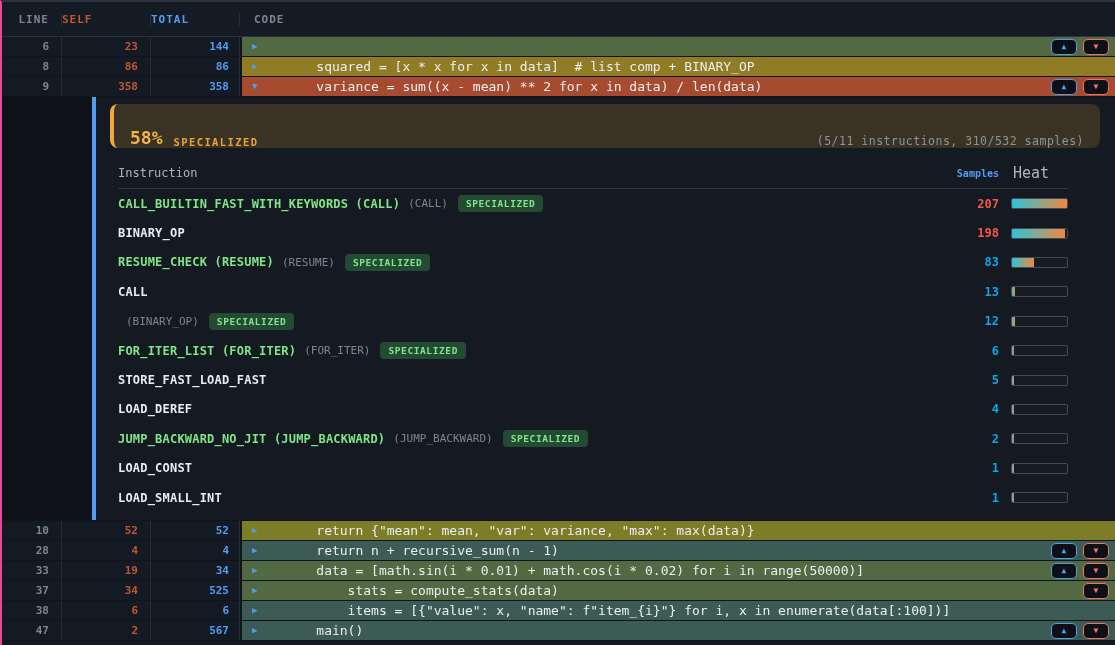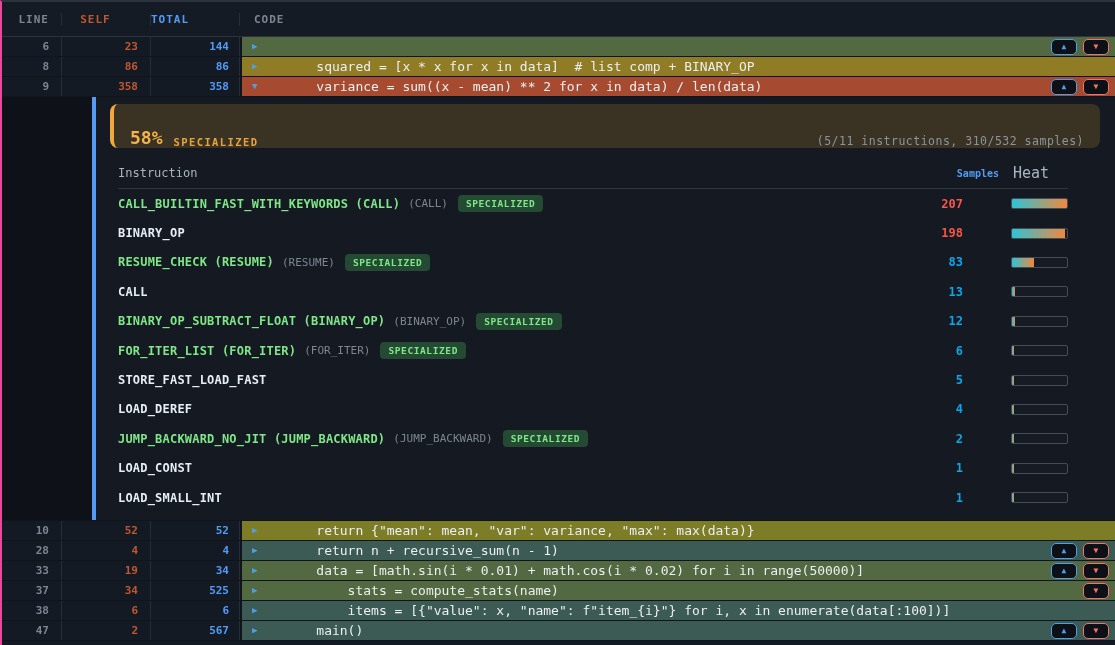--- a/index.html
+++ b/index.html
@@ -6,21 +6,21 @@
   .app{
     width:1115px;height:645px;box-sizing:border-box;position:relative;
     background:#141a23;overflow:hidden;
     border-top:2px solid #2b323c;border-left:2px solid #ec4899;
     font-family:"DejaVu Sans Mono",monospace;
   }
   
   .thead{height:35px;display:flex;align-items:center;background:#151b24;
     border-bottom:1px solid #2d333b;box-sizing:border-box;}
   .col-line{width:60px;text-align:right;padding-right:12px;box-sizing:border-box;border-right:1px solid #262d37;}
-  .col-self{width:89px;text-align:center;padding-right:21px;box-sizing:border-box;border-right:1px solid #262d37;}
+  .col-self{width:89px;text-align:left;padding-right:21px;box-sizing:border-box;border-right:1px solid #262d37;}
   .col-total{width:89px;padding-right:10px;box-sizing:border-box;border-right:1px solid #262d37;}
   .col-code{flex:1;padding-left:14px;}
   .thead div{font-size:11px;font-weight:bold;letter-spacing:1px;}
   .h-line,.h-code{color:#7d8590;}
   .h-self{color:#c0582f;}
   .h-total{color:#539bf5;}
   
   .crow{height:20px;display:flex;align-items:stretch;border-bottom:1px solid #10151c;box-sizing:border-box;background:#141a23;}
   .crow .cell{display:flex;align-items:center;justify-content:flex-end;font-size:11px;font-weight:bold;box-sizing:border-box;}
   .crow .c-line{width:60px;padding-right:12px;color:#7d8590;border-right:1px solid #262d37;}
@@ -49,21 +49,21 @@
   .banner{margin:7px 15px 0 14px;height:44px;background:#3a3323;border-left:4px solid #f0a940;
     border-radius:8px;display:flex;align-items:flex-end;padding:0 16px;box-sizing:border-box;}
   .pct{font-size:18px;font-weight:bold;color:#f5b44b;}
   .pct-label{font-size:10.5px;color:#e8a33d;letter-spacing:1.4px;margin-left:11px;font-weight:bold;margin-top:2px;}
   .summary{margin-left:auto;font-size:11.5px;color:#8b949e;letter-spacing:0.5px;}
   .ptable-head{margin-top:10px;padding:0 47px 0 22px;height:30px;display:flex;align-items:center;box-sizing:border-box;}
   .ptable-rule{margin:0 47px 0 22px;border-bottom:1px solid #30363d;}
   .ph-instr{flex:1;font-size:12px;color:#aab4bf;}
   .ph-samples{width:70px;text-align:right;font-size:10px;color:#539bf5;font-weight:bold;margin-right:12px;}
   .ph-heat{width:57px;font-size:15px;color:#aab4bf;padding-left:2px;box-sizing:border-box;}
-  .irow{padding:0 47px 0 22px;height:29.4px;display:flex;align-items:center;box-sizing:border-box;gap:36px;}
+  .irow{padding:0 47px 0 22px;height:29.4px;display:flex;align-items:center;box-sizing:border-box;}
   .iname-wrap{flex:1;display:flex;align-items:center;min-width:0;}
   .iname{font-size:12px;font-weight:bold;letter-spacing:0.2px;color:#e6edf3;white-space:nowrap;}
   .iname.spec{color:#7ee787;}
   .ihint{font-size:11px;color:#7d8590;margin-left:8px;white-space:nowrap;}
   .ibadge{font-size:9.5px;font-weight:bold;letter-spacing:0.6px;color:#7ee787;background:#254a33;
     padding:3px 8px;border-radius:4px;margin-left:10px;white-space:nowrap;}
   .isamples{width:70px;text-align:right;font-size:12px;font-weight:bold;color:#0ea5e9;margin-right:12px;flex:none;}
   .isamples.hot{color:#f4564d;}
   .ibar{width:57px;height:11px;border:1px solid #444c56;border-radius:2px;box-sizing:border-box;
     background:#171c24;overflow:hidden;flex:none;}
@@ -173,21 +173,20 @@
             <div class="iname-wrap">
               <span class="iname">CALL</span>
             </div>
             <div class="isamples">13</div>
             <div class="ibar">
               <div class="ifill" style="width: 3.45411px;"></div>
             </div>
           </div>
           <div class="irow">
             <div class="iname-wrap">
-              <span class="iname spec">BINARY_OP_SUBTRACT_FLOAT (BINARY_OP)</span>
               <span class="ihint">(BINARY_OP)</span>
               <span class="ibadge">SPECIALIZED</span>
             </div>
             <div class="isamples">12</div>
             <div class="ibar">
               <div class="ifill" style="width: 3.18841px;"></div>
             </div>
           </div>
           <div class="irow">
             <div class="iname-wrap">
@@ -287,21 +286,21 @@
             <button class="btn dn">▼</button>
           </span>
         </div>
       </div>
       <div class="crow">
         <div class="cell c-line">37</div>
         <div class="cell c-self">34</div>
         <div class="cell c-total">525</div>
         <div class="c-code heat-green">
           <span class="exp">▶</span>
-          <span class="codetext">        stats = compute_stats(name)</span>
+          <span class="codetext">        stats = compute_stats(data)</span>
           <span class="btns">
             <button class="btn dn">▼</button>
           </span>
         </div>
       </div>
       <div class="crow">
         <div class="cell c-line">38</div>
         <div class="cell c-self">6</div>
         <div class="cell c-total">6</div>
         <div class="c-code heat-teal">

